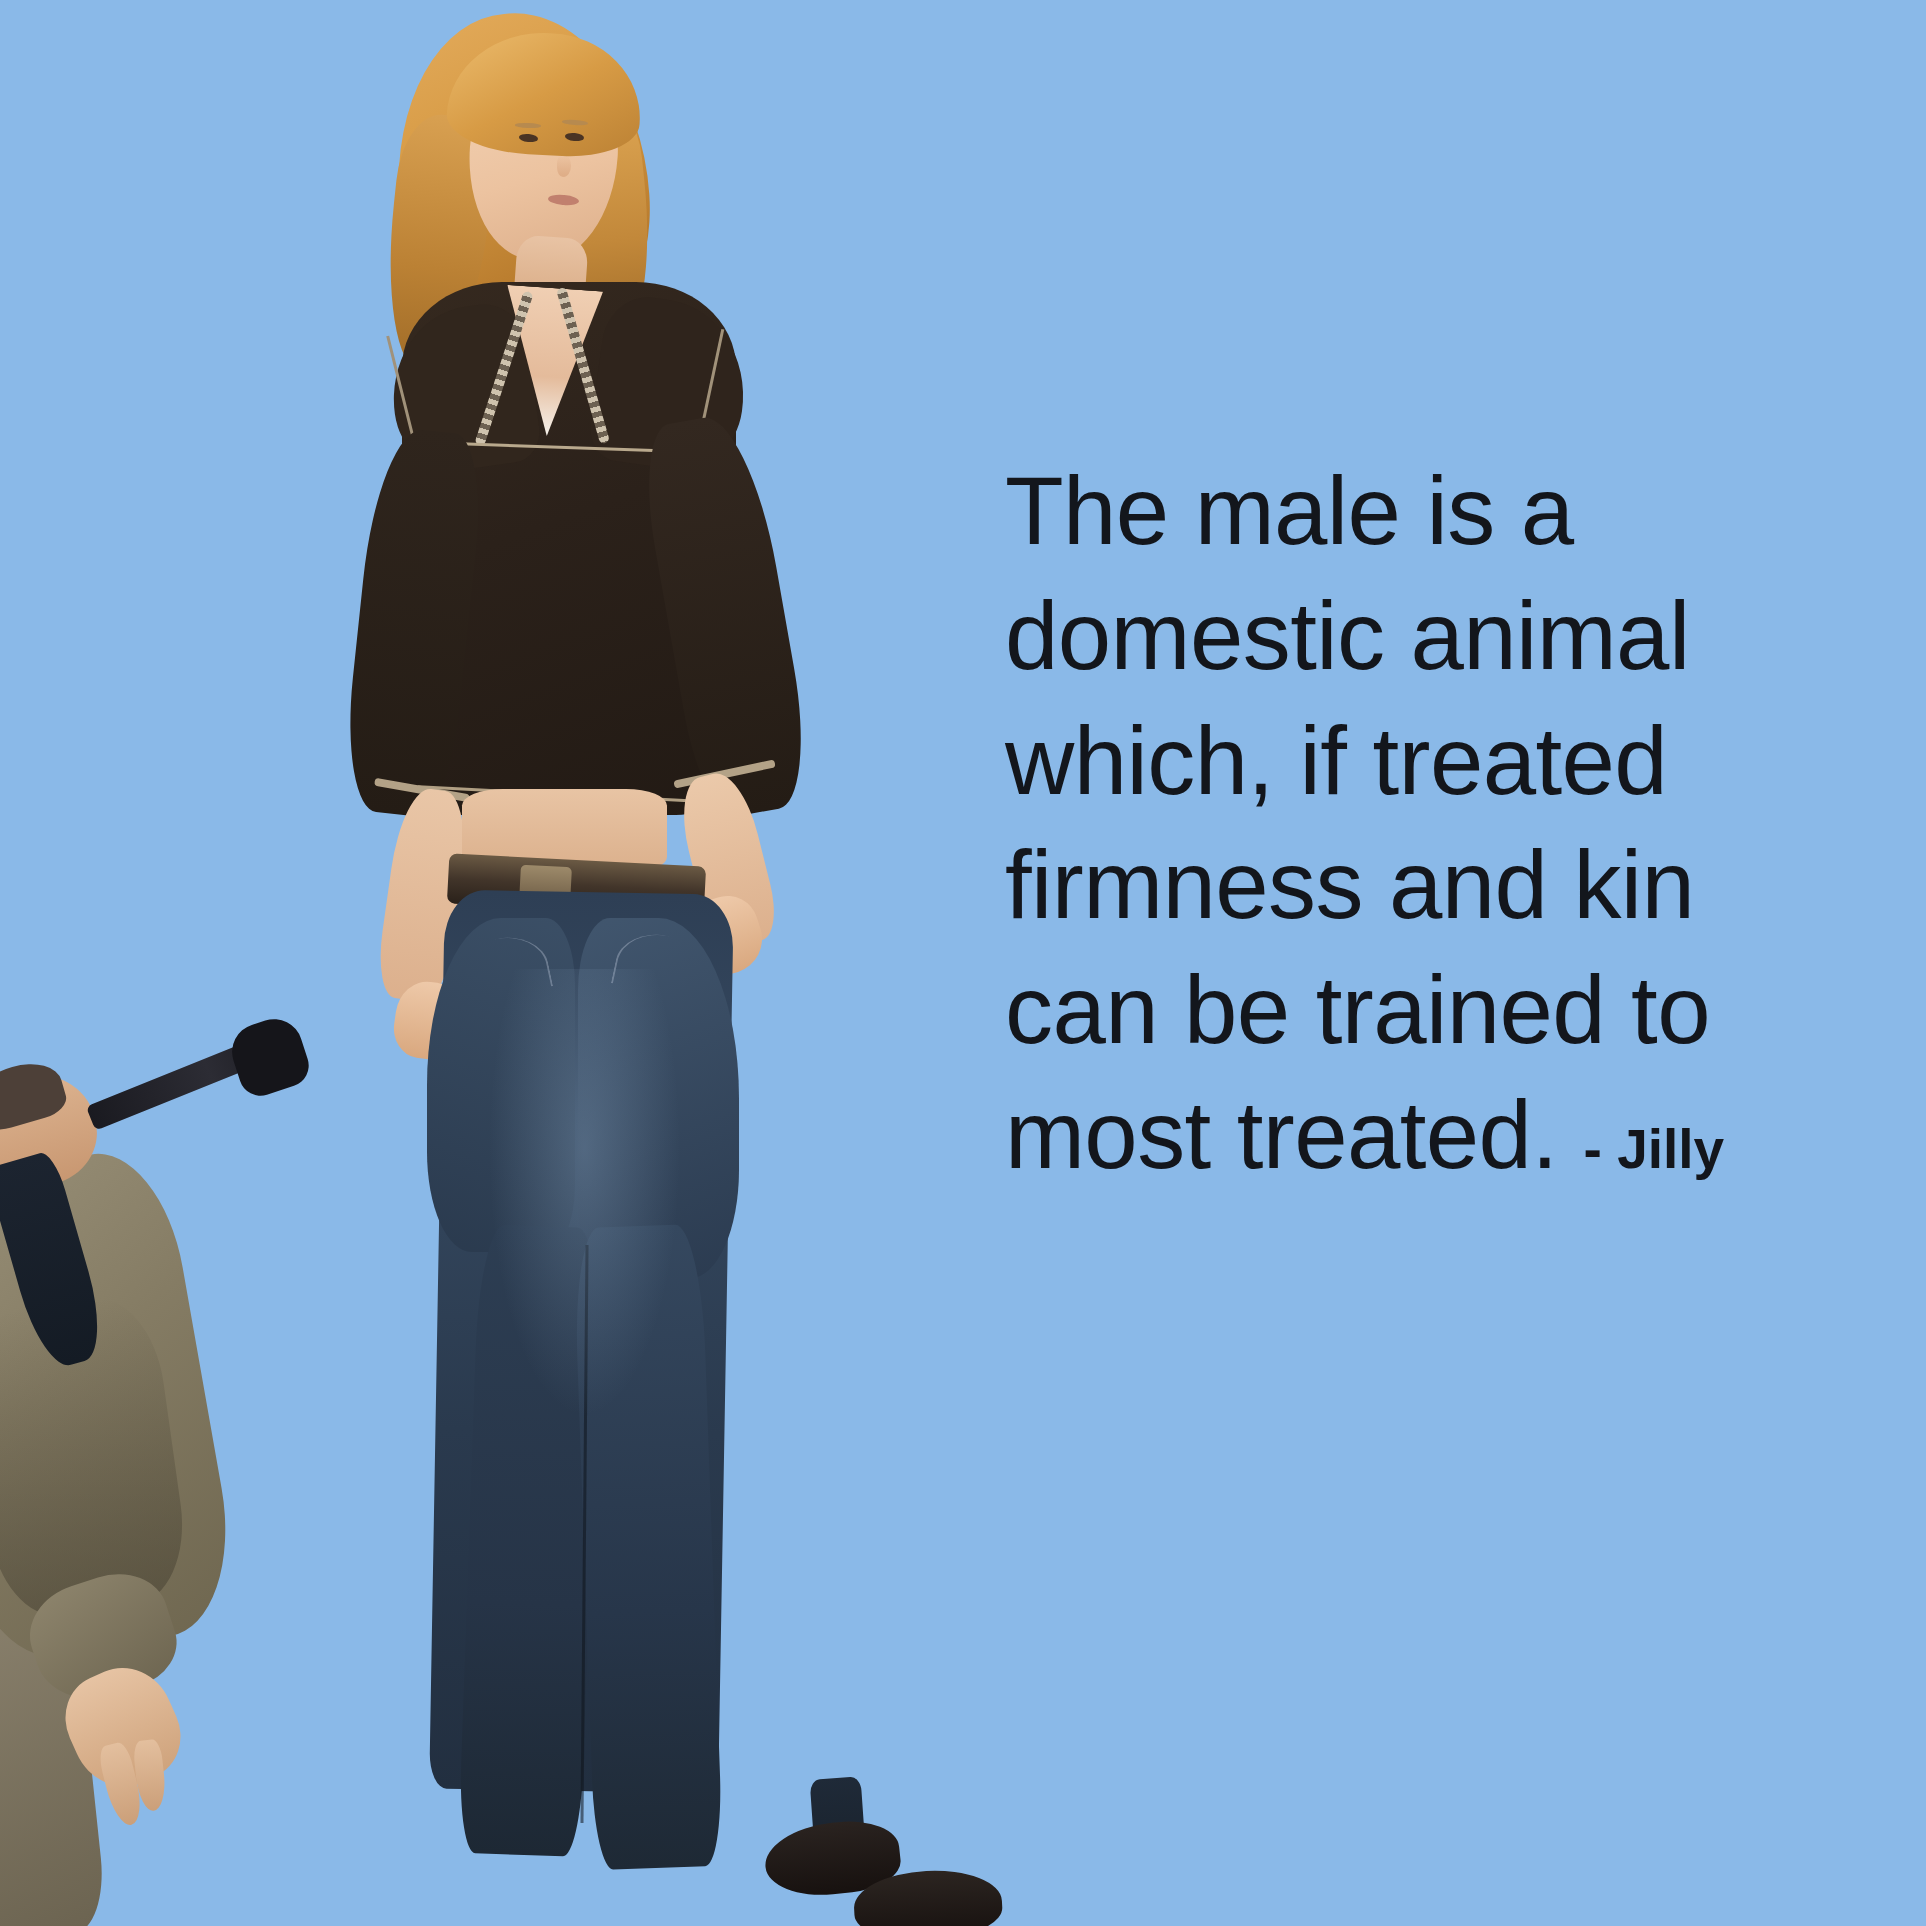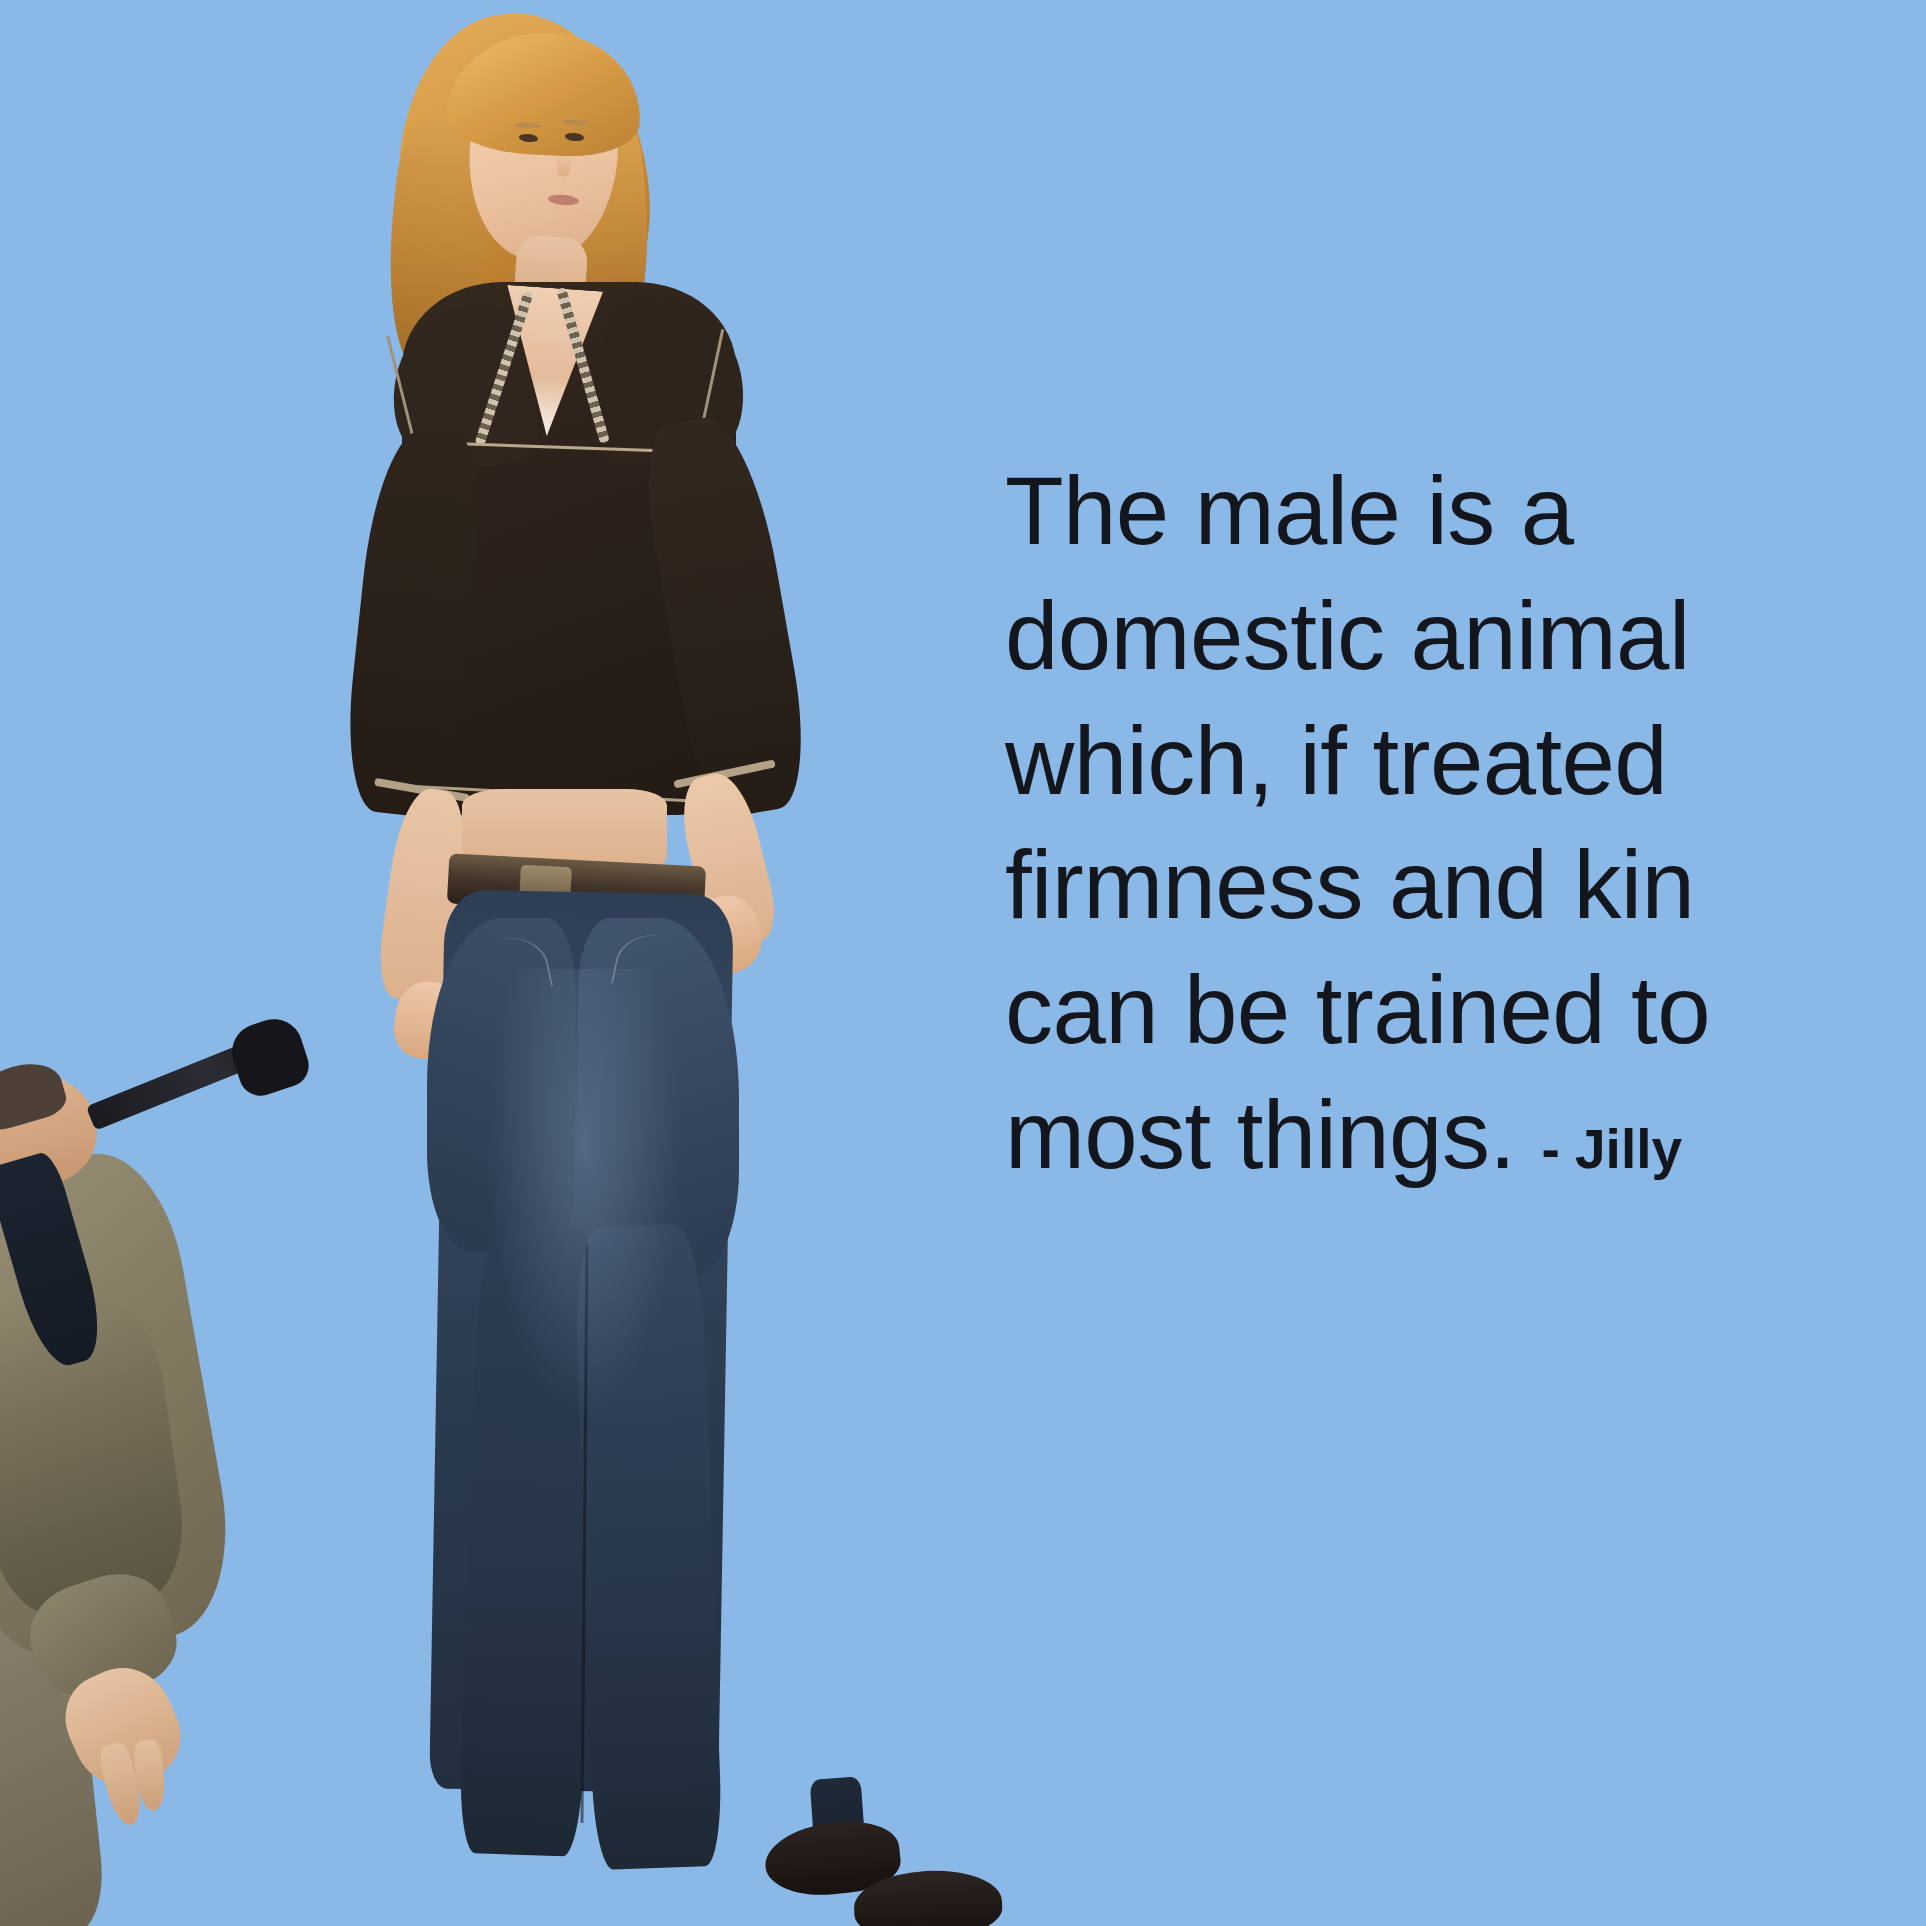--- a/index.html
+++ b/index.html
@@ -556,17 +556,17 @@
     <div class="shoe-l"></div>
     <div class="shoe-r"></div>
   </div>
 
   <div class="quote-block">
     <span class="quote-line">The male is a</span>
     <span class="quote-line">domestic animal</span>
     <span class="quote-line">which, if treated</span>
     <span class="quote-line">firmness and kin</span>
     <span class="quote-line">can be trained to</span>
-    <span class="quote-line"><span>most things.</span> <span class="attrib">- Jilly</span></span>
+    <span class="quote-line"><span>most treated.</span> <span class="attrib">- Jilly</span></span>
   </div>
 
 </div>
 
 
 </body></html>

